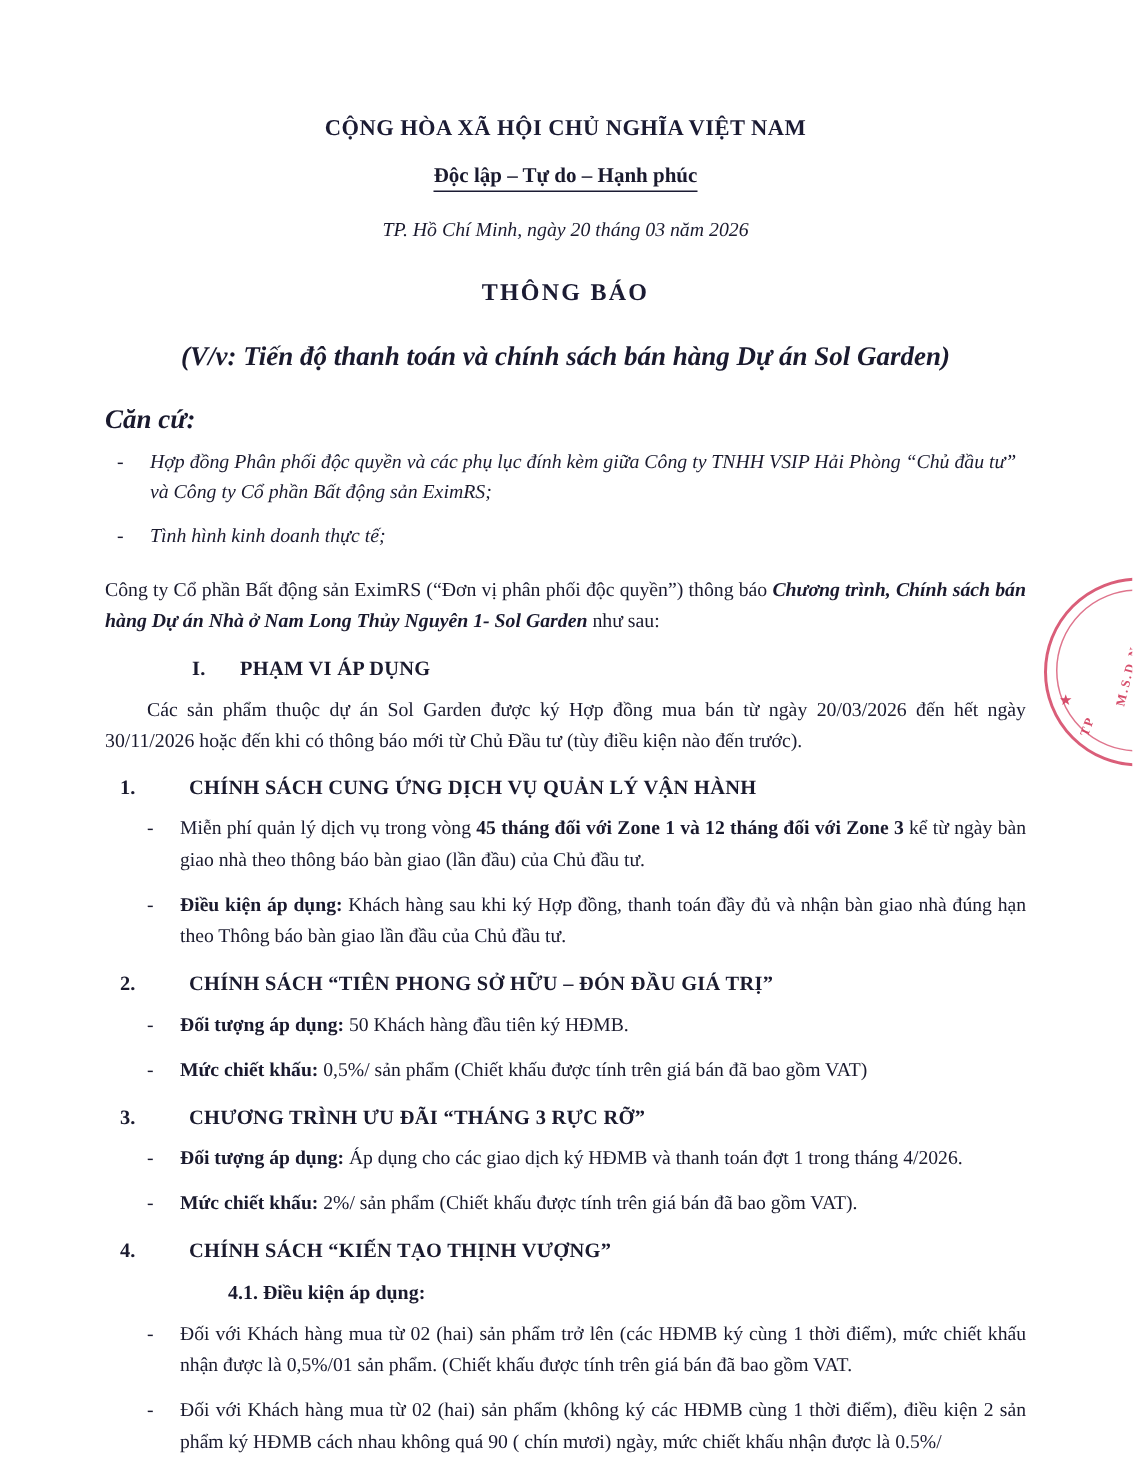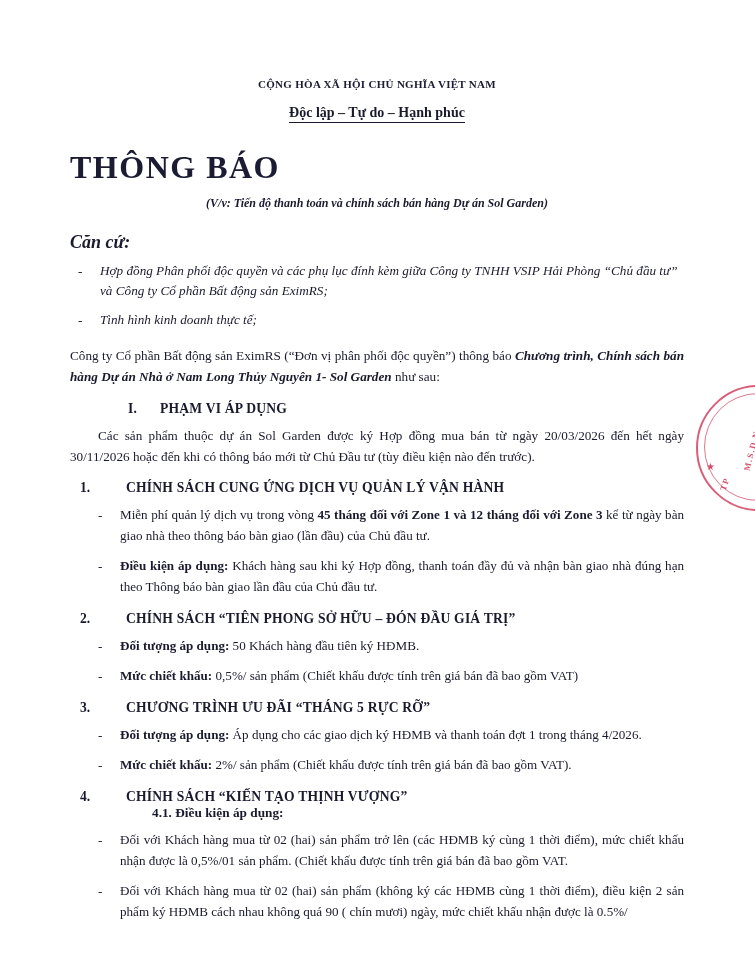--- a/index.html
+++ b/index.html
@@ -20,21 +20,21 @@
     position: absolute;
     left: 70px;
     top: 78px;
     width: 614px;
   }
 
   
   .nation {
     text-align: center;
     font-weight: bold;
-    font-size: 11px;
+    font-size: 15px;
     letter-spacing: 0.3px;
     color: #1b1b33;
   }
   .motto-wrap {
     text-align: center;
     margin-top: 13px;
     text-decoration: underline;
   }
   .motto {
     display: inline-block;
@@ -43,32 +43,33 @@
     border-bottom: 1.2px solid #1b1b33;
     padding-bottom: 1px;
   }
   .place-date {
     text-align: center;
     font-style: italic;
     font-size: 13.2px;
     margin-top: 17px;
   }
   .doc-title {
-    font-weight: bold;
-    font-size: 32px;
+    text-align: center;
+    font-weight: bold;
+    font-size: 16px;
     letter-spacing: 1.5px;
     margin-top: 26px;
     color: #1b1b33;
   }
   .doc-sub {
     text-align: center;
     font-style: italic;
     font-weight: bold;
-    font-size: 12px;
-    margin-top: 10px;
+    font-size: 18px;
+    margin-top: 22px;
   }
 
   
   .basis-label {
     font-weight: bold;
     font-style: italic;
     font-size: 18px;
     margin-top: 21px;
   }
   .dash-list {
@@ -142,20 +143,21 @@
   }
   .sub .bullet {
     width: 22px;
     flex: 0 0 22px;
   }
   .sub .txt { flex: 1; }
 
   .subhead {
     font-weight: bold;
     font-size: 13.3px;
+    margin-top: 12px;
     padding-left: 82px;
   }
   .seal-wrap {
     position: absolute;
     left: 696px;
     top: 375px;
     width: 110px;
     height: 150px;
     overflow: hidden;
   }
@@ -228,20 +230,21 @@
   </div>
 
   <div class="inner">
 
     <div class="nation">CỘNG HÒA XÃ HỘI CHỦ NGHĨA VIỆT NAM</div>
 
     <div class="motto-wrap">
       <span class="motto">Độc lập – Tự do – Hạnh phúc</span>
     </div>
 
+    <div class="place-date">TP. Hồ Chí Minh, ngày 20 tháng 03 năm 2026</div>
 
     <div class="doc-title">THÔNG BÁO</div>
     <div class="doc-sub">(V/v: Tiến độ thanh toán và chính sách bán hàng Dự án Sol Garden)</div>
 
     <div class="basis-label">Căn cứ:</div>
     <div class="dash-list">
       <div class="dash-item">
         <span class="bullet">-</span>
         <span class="txt">Hợp đồng Phân phối độc quyền và các phụ lục đính kèm giữa Công ty TNHH VSIP Hải Phòng “Chủ đầu tư” và Công ty Cổ phần Bất động sản EximRS;</span>
       </div>
@@ -283,21 +286,21 @@
       <span class="bullet">-</span>
       <span class="txt"><b>Đối tượng áp dụng:</b><span> 50 Khách hàng đầu tiên ký HĐMB.</span></span>
     </div>
     <div class="sub">
       <span class="bullet">-</span>
       <span class="txt"><b>Mức chiết khấu:</b><span> 0,5%/ sản phẩm (Chiết khấu được tính trên giá bán đã bao gồm VAT)</span></span>
     </div>
 
     <div class="numsec">
       <span class="n">3.</span>
-      <span class="t">CHƯƠNG TRÌNH ƯU ĐÃI “THÁNG 5 RỰC RỠ”</span>
+      <span class="t">CHƯƠNG TRÌNH ƯU ĐÃI “THÁNG 3 RỰC RỠ”</span>
     </div>
     <div class="sub">
       <span class="bullet">-</span>
       <span class="txt"><b>Đối tượng áp dụng:</b><span> Áp dụng cho các giao dịch ký HĐMB và thanh toán đợt 1 trong tháng 4/2026.</span></span>
     </div>
     <div class="sub">
       <span class="bullet">-</span>
       <span class="txt"><b>Mức chiết khấu:</b><span> 2%/ sản phẩm (Chiết khấu được tính trên giá bán đã bao gồm VAT).</span></span>
     </div>
 

